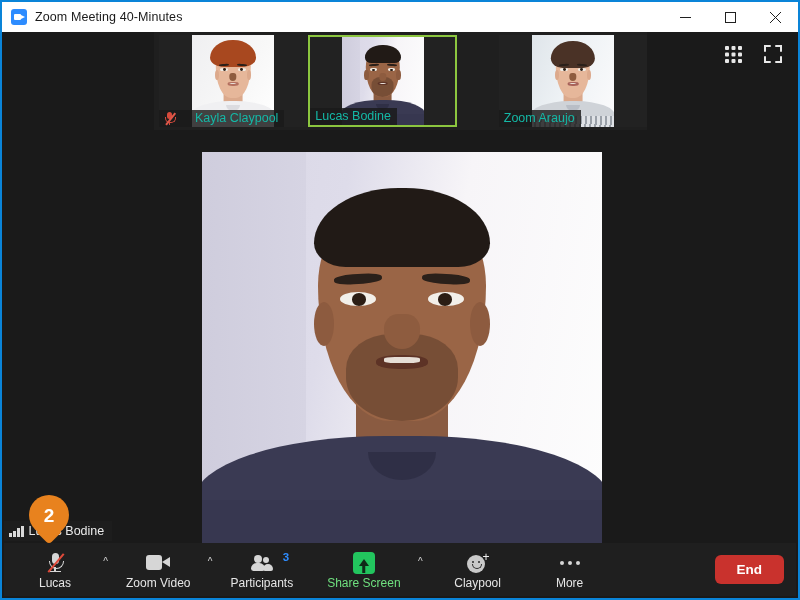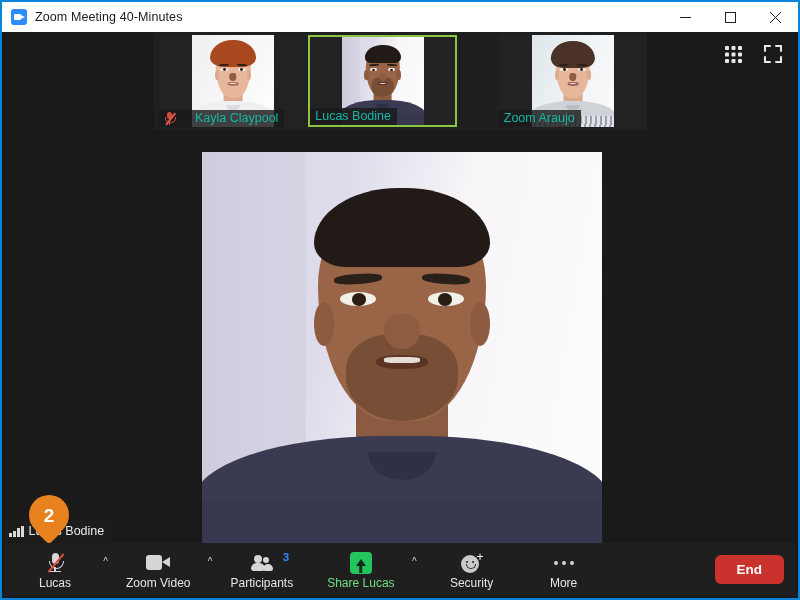--- a/index.html
+++ b/index.html
@@ -629,35 +629,35 @@
 
 
     <div class="tool share has-caret" style="margin-left:22px;">
       <span class="ico">
         <span class="share-ico">
             <span class="ar">
               <span class="st"></span>
             </span>
           </span>
       </span>
-      <span class="lbl">Share Lucas</span>
+      <span class="lbl">Share Screen</span>
       <span class="caret">^</span>
     </div>
 
     <div class="tool" style="margin-left:22px;">
       <span class="ico">
         <span class="react-ico">
             <span class="face"></span>
             <span class="e1"></span>
             <span class="e2"></span>
             <span class="sm"></span>
             <span class="plus">+</span>
           </span>
       </span>
-      <span class="lbl">Security</span>
+      <span class="lbl">Claypool</span>
     </div>
 
     <div class="tool" style="margin-left:18px;align-items:center;">
       <span class="ico">
         <span class="more-ico">
             <i></i>
             <i></i>
             <i></i>
           </span>
       </span>

